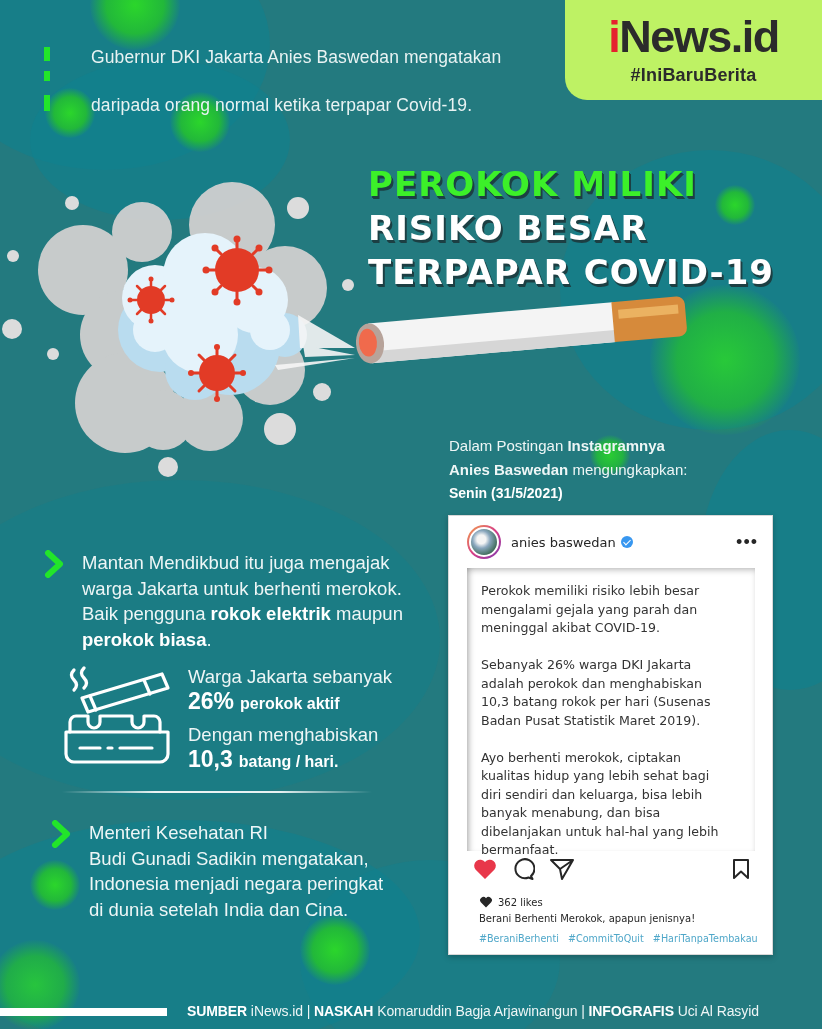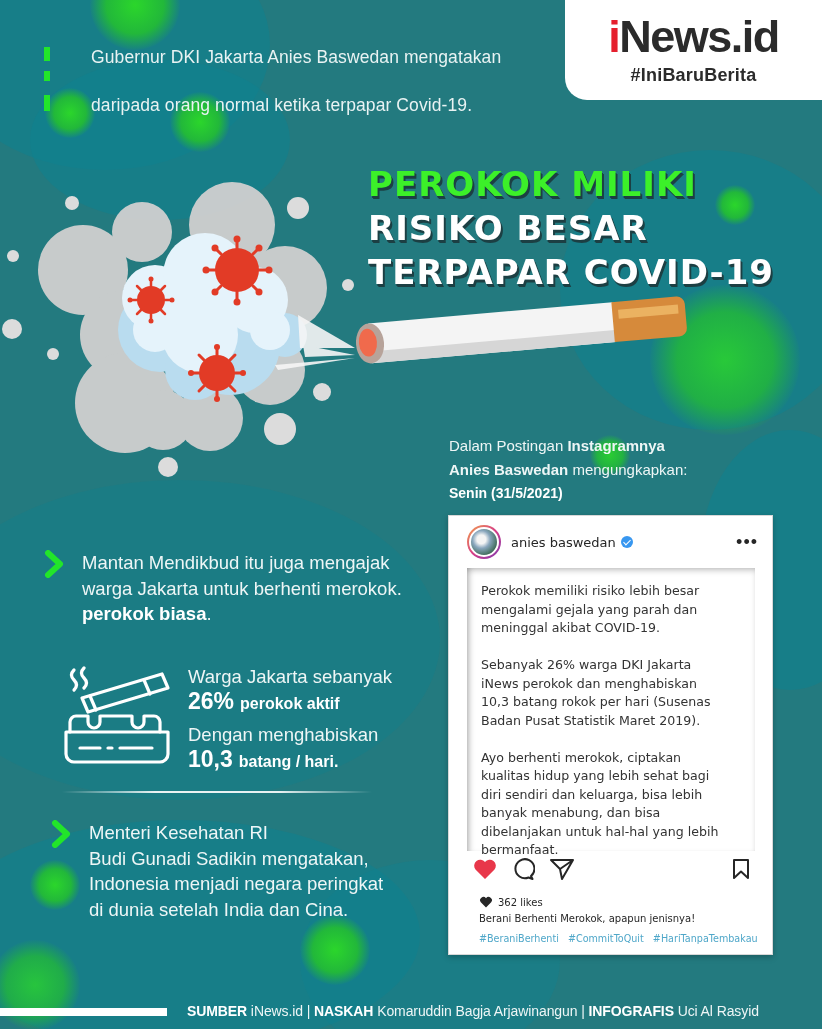--- a/index.html
+++ b/index.html
@@ -16,21 +16,21 @@
 
   
   .intro { position: absolute; left: 44px; top: 47px; width: 480px; }
   .intro-line { display: flex; align-items: flex-start; height: 24px; gap: 24px; }
   .intro-bar { width: 6px; height: 14px; background: #22e52a; margin-right: 17px; flex-shrink: 0; }
   .intro-text { font-size: 17.5px; color: #e9f3f3; white-space: nowrap; letter-spacing: 0.1px; }
 
   
   .logo-box {
     position: absolute; left: 565px; top: 0; width: 257px; height: 100px;
-    background: #ffffff; border-bottom-left-radius: 22px;
+    background: #bef264; border-bottom-left-radius: 22px;
     display: flex; flex-direction: column; align-items: center; justify-content: center;
   }
   .logo-title { font-family: "Liberation Sans", sans-serif; font-weight: 700; font-size: 45px; color: #2b2b2b; letter-spacing: -1.5px; line-height: 1; }
   .logo-title .i { color: #e5202e; }
   .logo-tag { font-weight: 700; font-size: 18px; color: #2b2b2b; margin-top: 6px; letter-spacing: 0.2px; }
 
   
   .headline { position: absolute; left: 368px; top: 162px; }
   .hl-line {
     font-family: "DejaVu Sans", sans-serif; font-weight: 900; font-weight: bold;
@@ -273,21 +273,21 @@
     <span class="ig-more">•••</span>
   </div>
   <div class="ig-post">
     <p>
       <span>Perokok memiliki risiko lebih besar</span><br>
       <span>mengalami gejala yang parah dan</span><br>
       <span>meninggal akibat COVID-19.</span>
     </p>
     <p>
       <span>Sebanyak 26% warga DKI Jakarta</span><br>
-      <span>iNews perokok dan menghabiskan</span><br>
+      <span>adalah perokok dan menghabiskan</span><br>
       <span>10,3 batang rokok per hari (Susenas</span><br>
       <span>Badan Pusat Statistik Maret 2019).</span>
     </p>
     <p>
       <span>Ayo berhenti merokok, ciptakan</span><br>
       <span>kualitas hidup yang lebih sehat bagi</span><br>
       <span>diri sendiri dan keluarga, bisa lebih</span><br>
       <span>banyak menabung, dan bisa</span><br>
       <span>dibelanjakan untuk hal-hal yang lebih</span><br>
       <span>bermanfaat.</span>
@@ -321,20 +321,21 @@
   </div>
 </div>
 
 <div class="bullet" style="left:44px;top:550px;">
   <svg class="chev" viewBox="0 0 20 28">
       <path d="M4 3 L16 14 L4 25" fill="none" stroke="#22e52a" stroke-width="6" stroke-linejoin="round" stroke-linecap="round"></path>
     </svg>
   <div class="bullet-text">
     <div>Mantan Mendikbud itu juga mengajak</div>
     <div>warga Jakarta untuk berhenti merokok.</div>
+    <div><span>Baik pengguna </span><b>rokok elektrik</b><span> maupun</span></div>
     <div><b>perokok biasa</b><span>.</span></div>
   </div>
 </div>
 
 <svg class="stats-icon" viewBox="0 0 110 104">
   <g fill="none" stroke="#ffffff" stroke-width="3.2" stroke-linecap="round" stroke-linejoin="round">
     <path d="M12 4 q-5 5 0 10 q5 5 0 10"></path>
       <path d="M22 2 q-5 5 0 10 q5 5 0 10"></path>
     <path d="M20 32 L100 8 L106 22 L26 46 Z"></path>
       <line x1="28" y1="30" x2="34" y2="44"></line>

